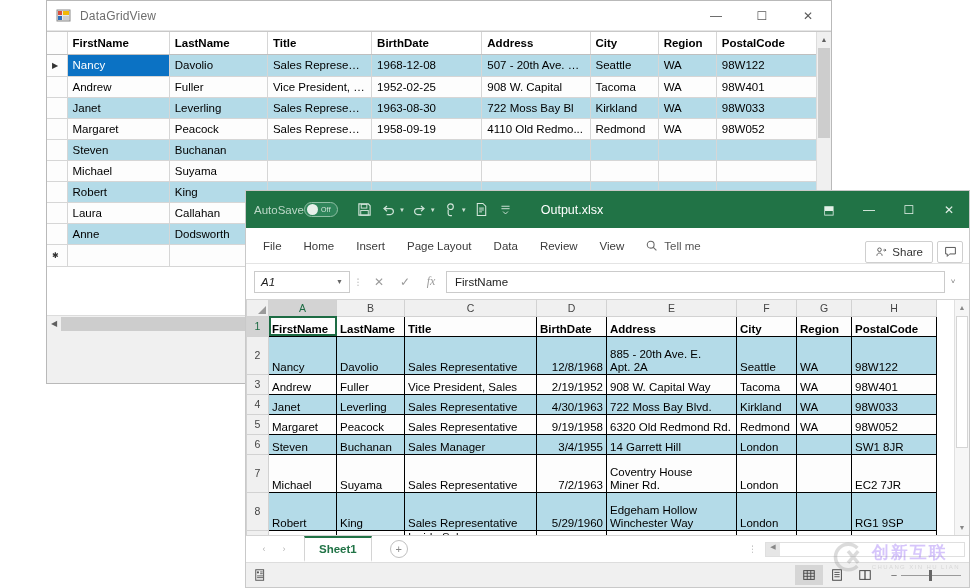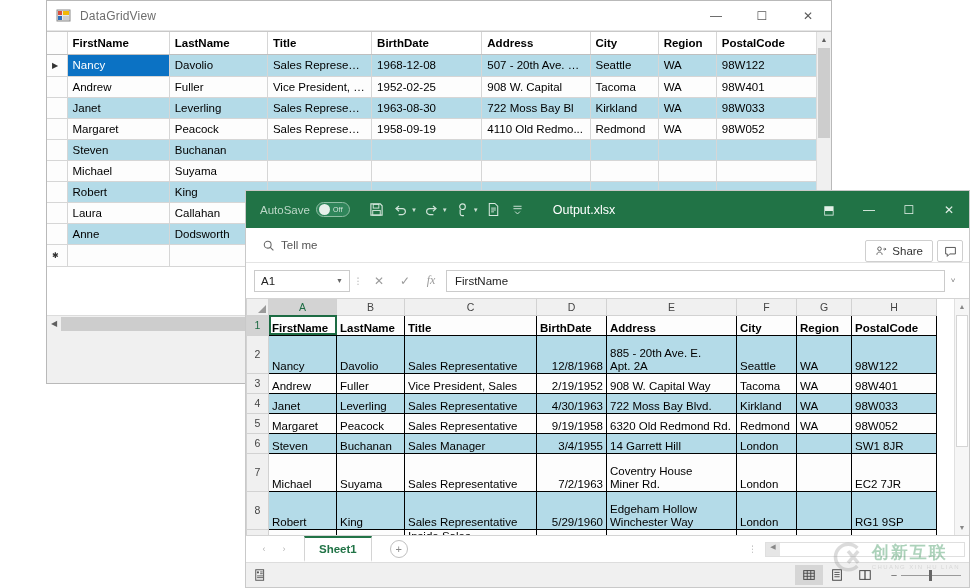--- a/index.html
+++ b/index.html
@@ -107,21 +107,21 @@
   
   #xl-window {
     position:absolute; left: 245px; top: 190px; width: 725px; height: 398px;
     background:#ffffff; border:1px solid #c9c9c9;
     display:flex; flex-direction:column; overflow:hidden;
   }
   #xl-titlebar {
     flex:0 0 37px; background:#217346; display:flex; align-items:center; color:#fff;
   }
   #xl-autosave {
-    display:flex; align-items:center; gap:6px; margin-left:14px;
+    display:flex; align-items:center; margin-left:8px;
     font-size:11.5px; color:#bcd8c8;
   }
   .toggle-pill {
     width:34px; height:15px; border-radius:8px; border:1px solid #8fbfa4;
     background:#2f855a; position:relative; display:flex; align-items:center;
   }
   .toggle-pill .knob { width:11px; height:11px; border-radius:50%; background:#e7f0ea; margin-left:2px; }
   .toggle-pill .lbl { font-size:7px; color:#d6e7dd; margin-left:3px; letter-spacing:.3px; }
   .qat { display:flex; align-items:center; gap:2px; margin-left:16px; }
   .qicon {
@@ -153,21 +153,21 @@
   }
 
   #xl-formulabar {
     flex:0 0 36px; background:#fff; display:flex; align-items:center;
     border-bottom:1px solid #d4d4d4; padding: 0 8px; gap:0;
   }
   #namebox {
     width:96px; height:22px; border:1px solid #cbcbcb; background:#fff;
     display:flex; align-items:center; padding:0 6px; font-size:11.5px; color:#222;
   }
-  #namebox .cv { flex:1; }
+  #namebox .cv { flex:1;font-style:italic; }
   #namebox .car { font-size:7px; color:#666; }
   #fbgrip { width:16px; text-align:center; color:#9a9a9a; font-size:9px; letter-spacing:0; }
   .fbbtn { width:26px; height:22px; display:flex; align-items:center; justify-content:center;
            color:#9b9b9b; font-size:12px; border:1px solid transparent; }
   #fbinput {
     flex:1; height:22px; border:1px solid #cbcbcb; background:#fff;
     display:flex; align-items:center; padding:0 8px; font-size:11.5px; color:#222;
     margin-left:2px;
   }
   #fbcaret { width:16px; text-align:center; color:#7a7a7a; font-size:8px; }
@@ -237,21 +237,21 @@
   #zoomslider .track { width:60px; height:1px; background:#9a9a9a; position:relative; }
   #zoomslider .knob { position:absolute; left:28px; top:-5px; width:3px; height:11px; background:#666; }
 
   
   #watermark {
     position:absolute; right:10px; bottom:14px; display:flex; align-items:center; gap:7px;
     opacity:.35; pointer-events:none;
   }
   #wm-mark { font-size:30px; color:#9a9a9a; line-height:1; font-weight:bold; }
   #wm-text { display:flex; flex-direction:column; line-height:1; }
-  #wm-cn { font-size:17px; color:#15803d; letter-spacing:2px; font-weight:bold; }
+  #wm-cn { font-size:17px; color:#8b5cf6; letter-spacing:2px; font-weight:bold; }
   #wm-en { font-size:6px; color:#a8a8a8; letter-spacing:1.4px; margin-top:3px; }
 
   .ico { display:block; }
 </style>
 </head>
 <body>
 
 <div id="root">
 
   <div id="dgv-window">
@@ -487,20 +487,29 @@
 
       <div class="right">
         <div class="xl-winbtn">⬒</div>
         <div class="xl-winbtn">—</div>
         <div class="xl-winbtn">☐</div>
         <div class="xl-winbtn close">✕</div>
       </div>
     </div>
 
     <div id="xl-ribbontabs">
+      <div id="ribbon-tabs-host" style="display:flex;align-items:center">
+          <div class="rtab">File</div>
+          <div class="rtab">Home</div>
+          <div class="rtab">Insert</div>
+          <div class="rtab">Page Layout</div>
+          <div class="rtab">Data</div>
+          <div class="rtab">Review</div>
+          <div class="rtab">View</div>
+        </div>
       <div id="tellme-wrap">
         <span>
           <svg class="ico" width="13" height="13" viewBox="0 0 16 16">
               <circle cx="7" cy="7" r="4.2" fill="none" stroke="#666" stroke-width="1.3"></circle>
               <path d="M10.2 10.2 14 14" stroke="#666" stroke-width="1.3"></path>
             </svg>
         </span>
         <span>Tell me</span>
       </div>
       <div class="right">

